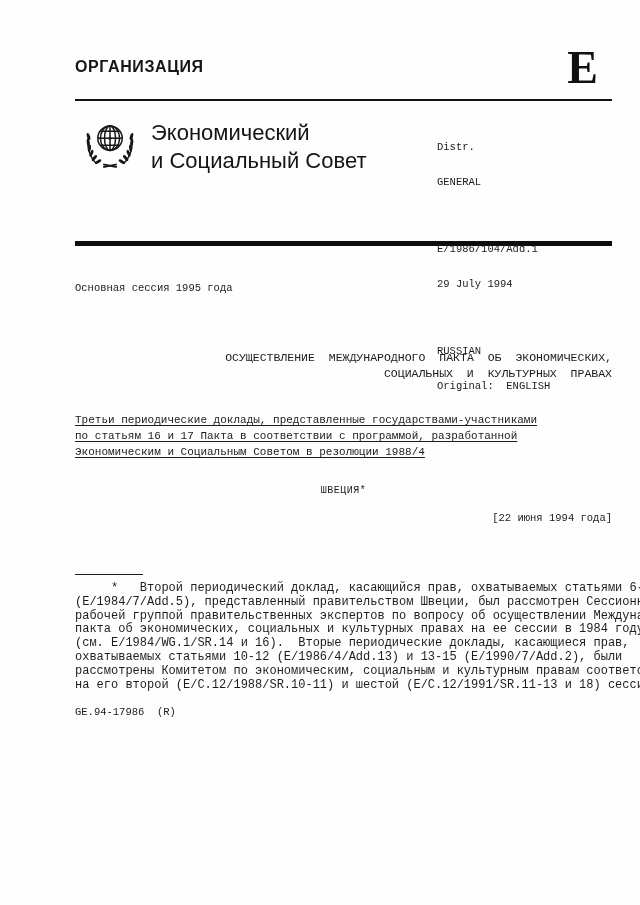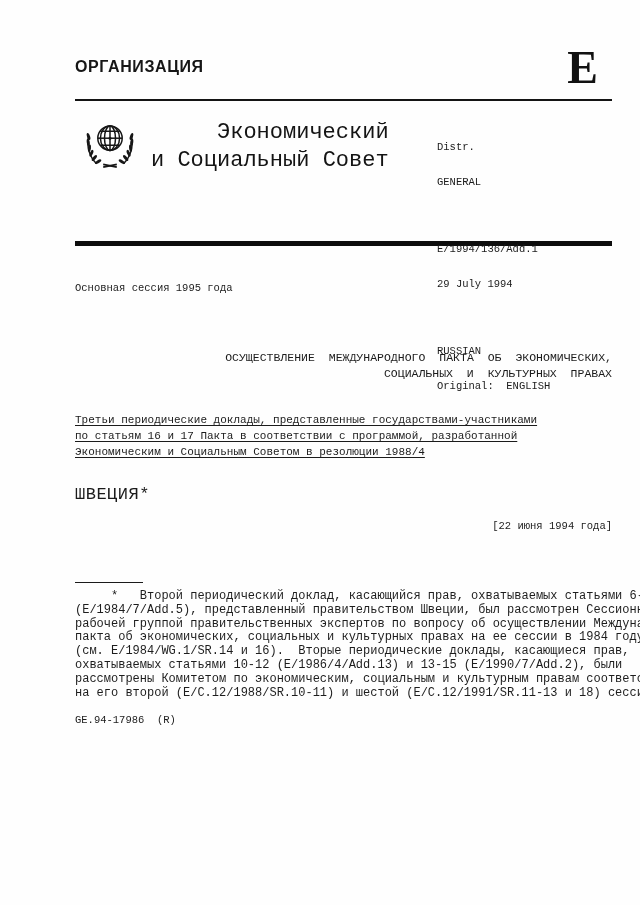--- a/index.html
+++ b/index.html
@@ -37,25 +37,24 @@
   }
 
   .rule-thin  { height: 2px; background: #141414; margin-top: 12px; }
   .rule-thick { height: 5px; background: #0d0d0d; margin-top: 6px; }
 
   
   .banner { position: relative; height: 124px; margin-top: 10px; }
   .emblem { position: absolute; left: 6px; top: 2px; width: 58px; height: 62px; }
   .council {
     position: absolute; left: 76px; top: 8px;
-    font-family: Liberation Mono, monospace;
+    font-family: Liberation Sans, sans-serif;
     font-size: 22px;
     line-height: 1.25;
     color: #141414;
-    text-align: right;
   }
   .distr {
     position: absolute; left: 362px; top: 8px;
     font-size: 10.5px;
     line-height: 11.5px;
     white-space: pre;
     color: #1b1b1b;
   }
   .distr .gap { height: 10px; }
 
@@ -72,21 +71,21 @@
   }
 
   .subtitle { margin-top: 30px; text-align: left; font-size: 11px; line-height: 16px; }
   .subtitle .u { text-decoration: underline; text-underline-offset: 2px; }
 
   .addendum {
     margin-top: 26px; text-align: center; font-size: 11px;
     text-decoration: underline; text-underline-offset: 2px;
   }
 
-  .country { margin-top: 25px; font-size: 17px; letter-spacing: 0.5px; }
+  .country { margin-top: 25px; text-align: center; font-size: 10px; letter-spacing: 0.5px; }
 
   .date-line { margin-top: 16px; text-align: right; font-size: 10.5px; }
 
   .footnote-rule { margin-top: 50px; width: 68px; border-top: 1.2px solid #1b1b1b; }
   .footnote {
     margin-top: 7px;
     font-size: 12px;
     line-height: 13.8px;
     white-space: pre;
     color: #1d1d1d;
@@ -144,21 +143,21 @@
 
     <div class="council">
       <div>Экономический</div>
       <div>и Социальный Совет</div>
     </div>
 
     <div class="distr">
       <div>Distr.</div>
       <div>GENERAL</div>
       <div class="gap"></div>
-      <div>E/1994/136/Add.1</div>
+      <div>E/1986/104/Add.1</div>
       <div>29 July 1994</div>
       <div class="gap"></div>
       <div>RUSSIAN</div>
       <div>Original:  ENGLISH</div>
     </div>
   </div>
 
   <div class="rule-thick"></div>
 
   <p class="session">Основная сессия 1995 года</p>

